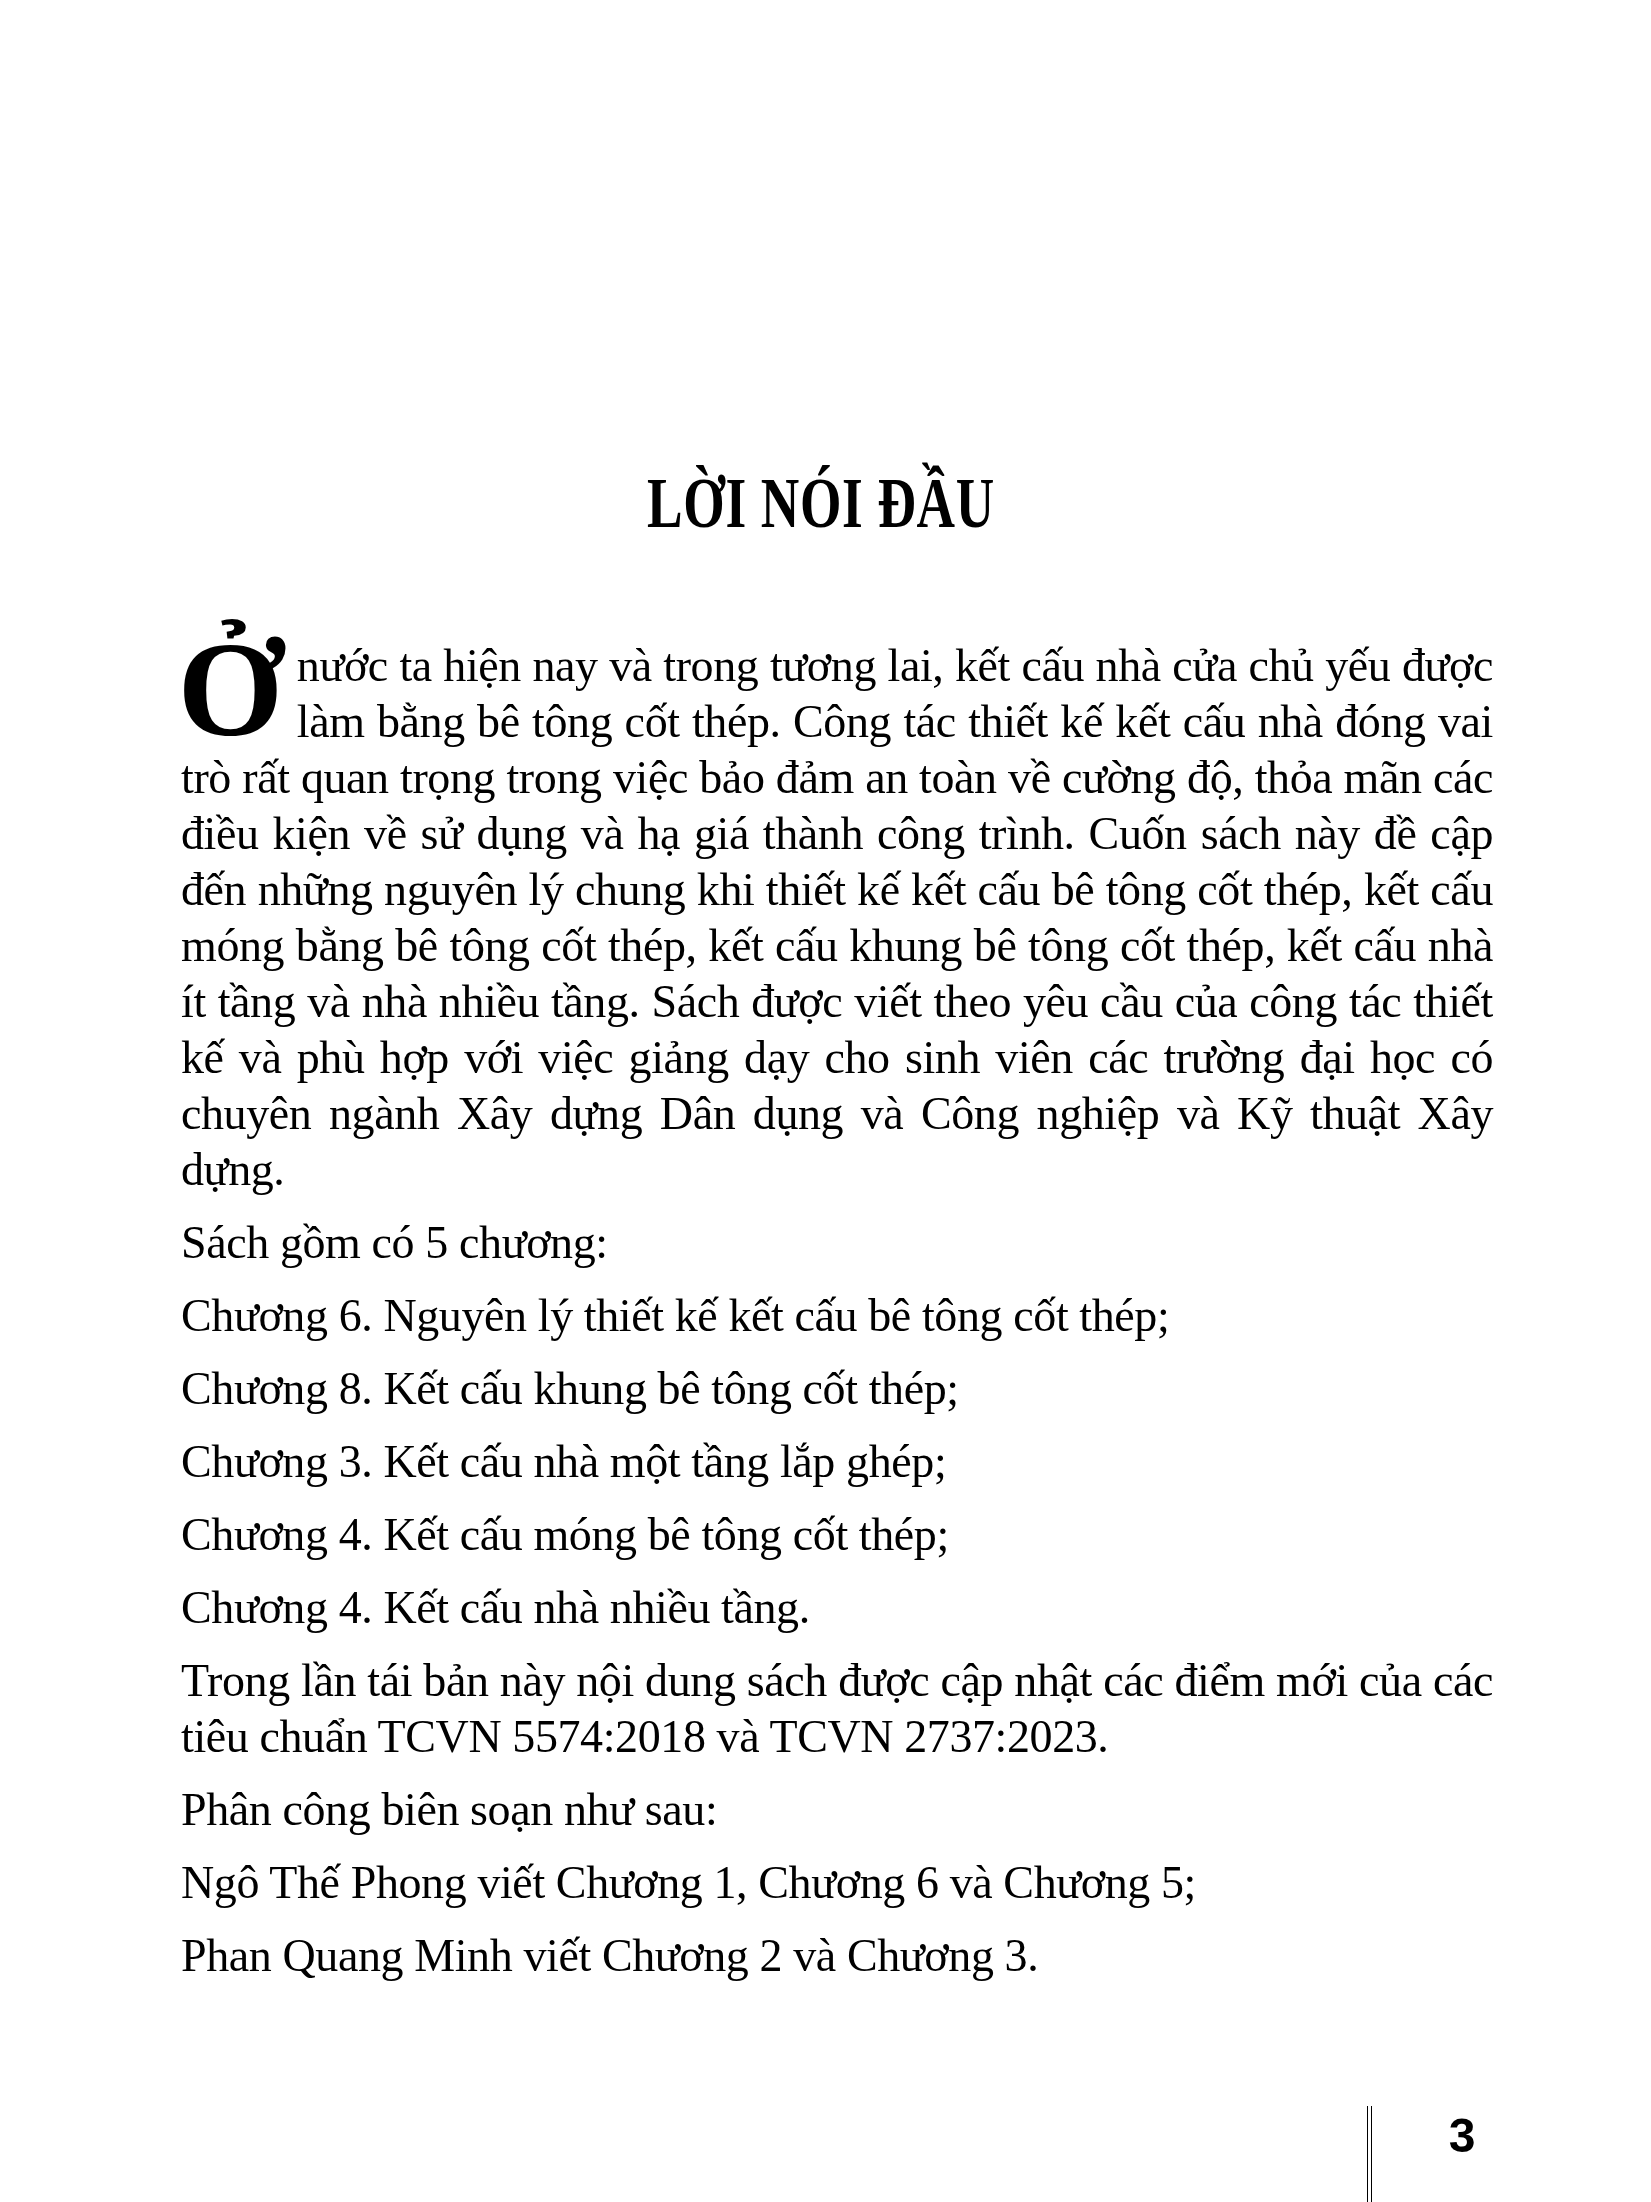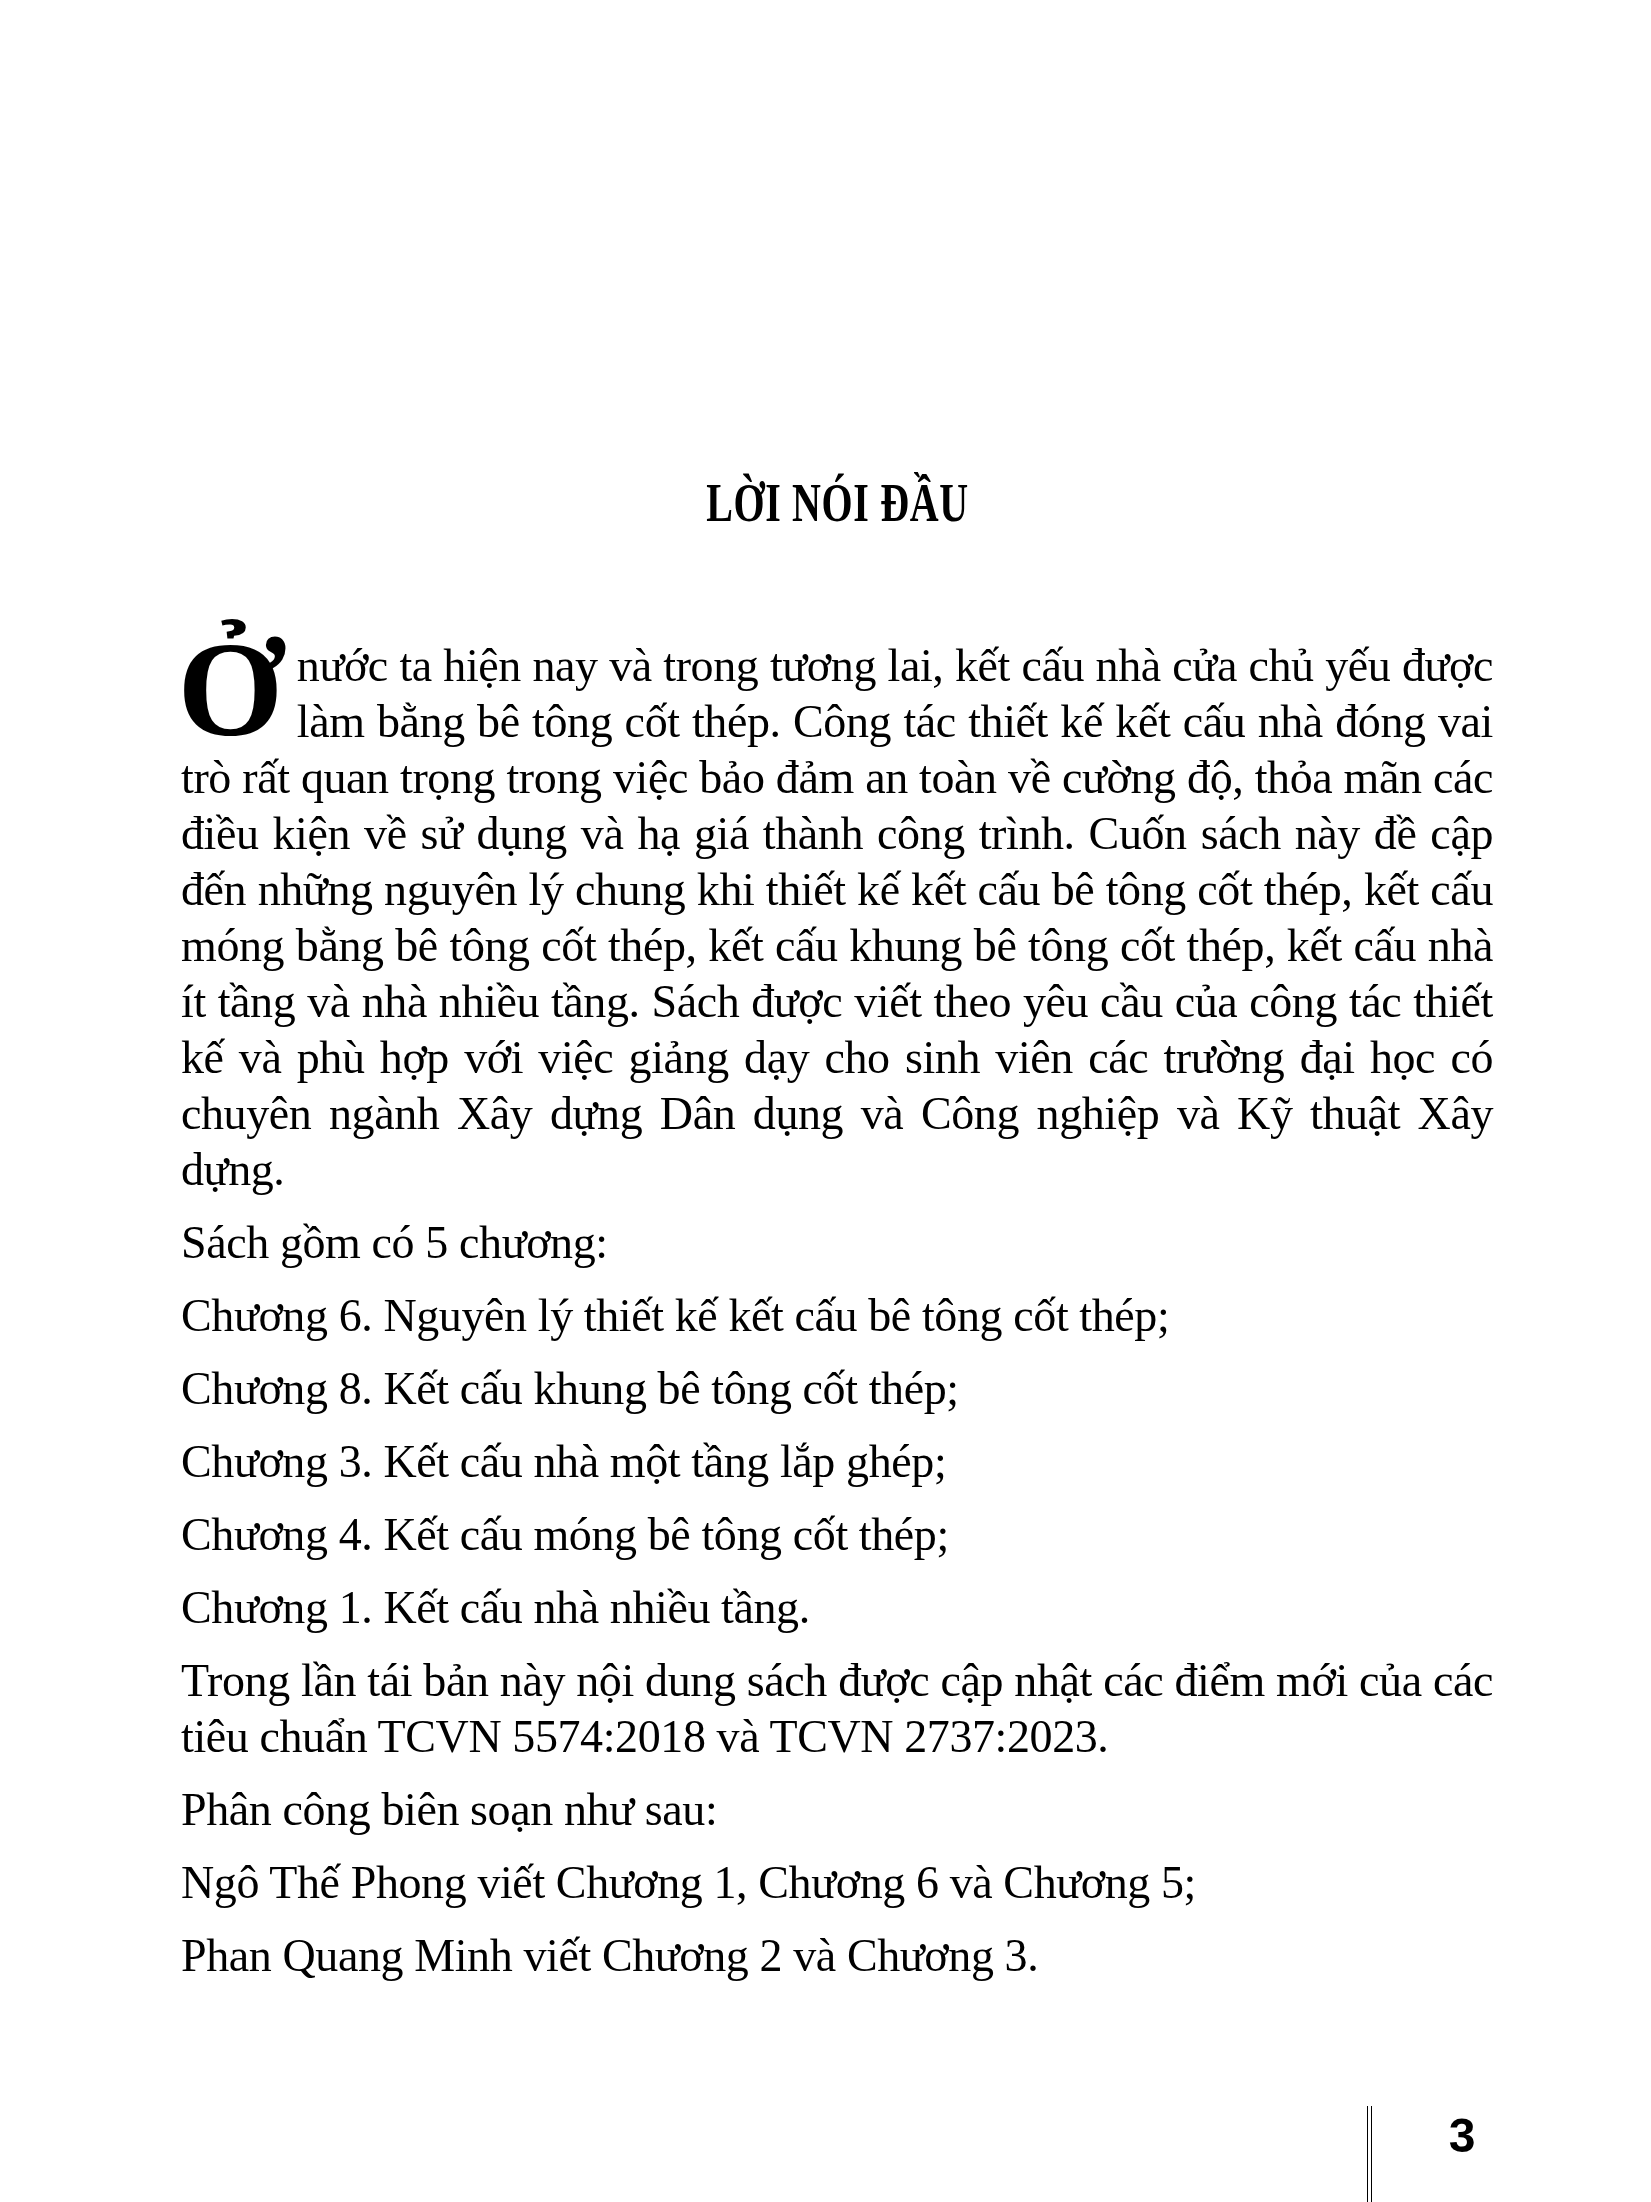--- a/index.html
+++ b/index.html
@@ -12,26 +12,26 @@
     width: 1652px;
     height: 2203px;
     background: #ffffff;
     color: #000000;
     font-family: "Liberation Serif", "DejaVu Serif", serif;
     overflow: hidden;
   }
   .title {
     position: absolute;
     top: 459px;
-    left: 181px;
+    left: 165px;
     width: 1312px;
     margin: 0;
     text-align: center;
     font-weight: bold;
-    font-size: 54px;
+    font-size: 72px;
     line-height: 89px;
     white-space: nowrap;
   }
   .title-inner {
     display: inline-block;
     transform: scaleX(0.74);
     transform-origin: center;
     letter-spacing: 0.9px;
   }
   .body-col {
@@ -91,21 +91,21 @@
     <p>Sách gồm có 5 chương:</p>
 
     <p>Chương 6. Nguyên lý thiết kế kết cấu bê tông cốt thép;</p>
 
     <p>Chương 8. Kết cấu khung bê tông cốt thép;</p>
 
     <p>Chương 3. Kết cấu nhà một tầng lắp ghép;</p>
 
     <p>Chương 4. Kết cấu móng bê tông cốt thép;</p>
 
-    <p>Chương 1. Kết cấu nhà nhiều tầng.</p>
+    <p>Chương 4. Kết cấu nhà nhiều tầng.</p>
 
     <p>Trong lần tái bản này nội dung sách được cập nhật các điểm mới của các tiêu chuẩn TCVN 5574:2018 và TCVN 2737:2023.</p>
 
     <p>Phân công biên soạn như sau:</p>
 
     <p>Ngô Thế Phong viết Chương 1, Chương 6 và Chương 5;</p>
 
     <p>Phan Quang Minh viết Chương 2 và Chương 3.</p>
 
   </div>

